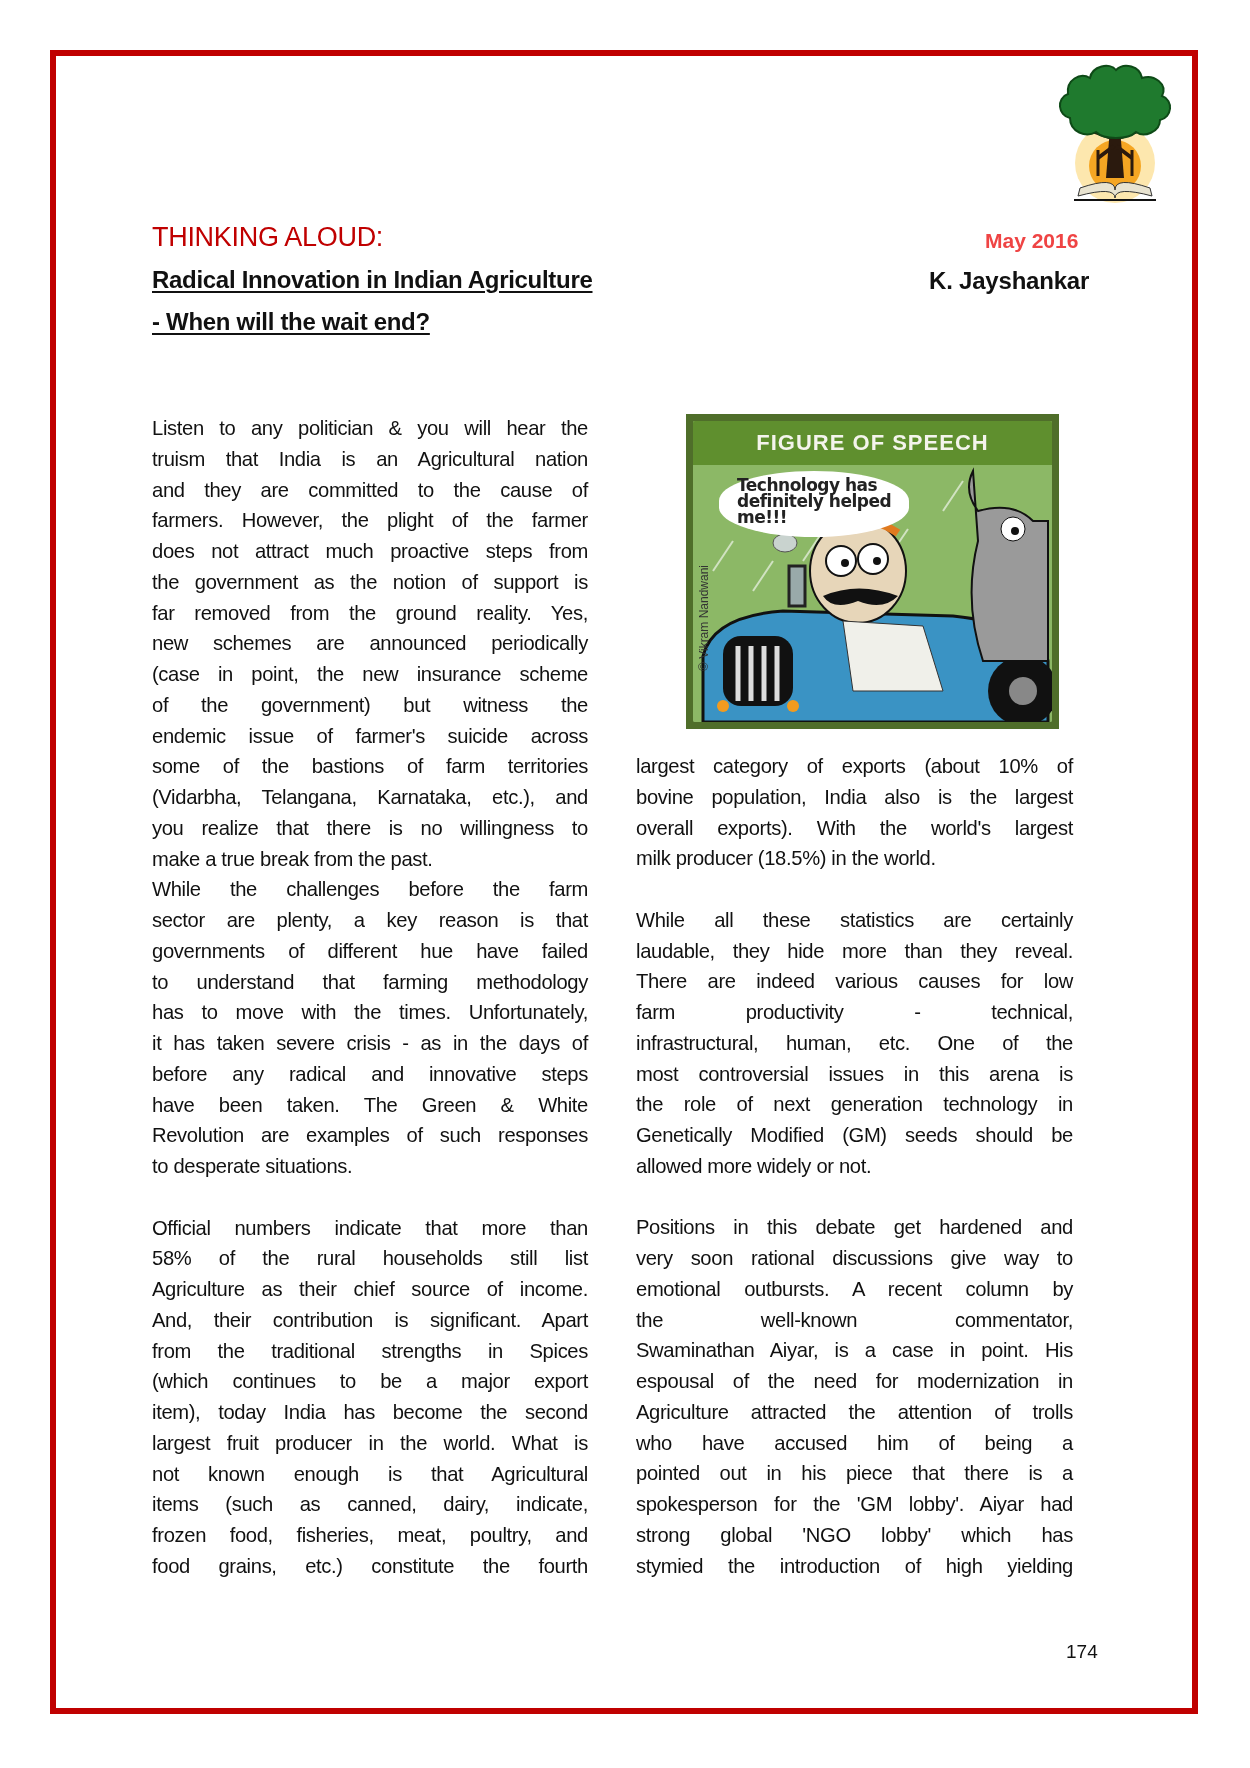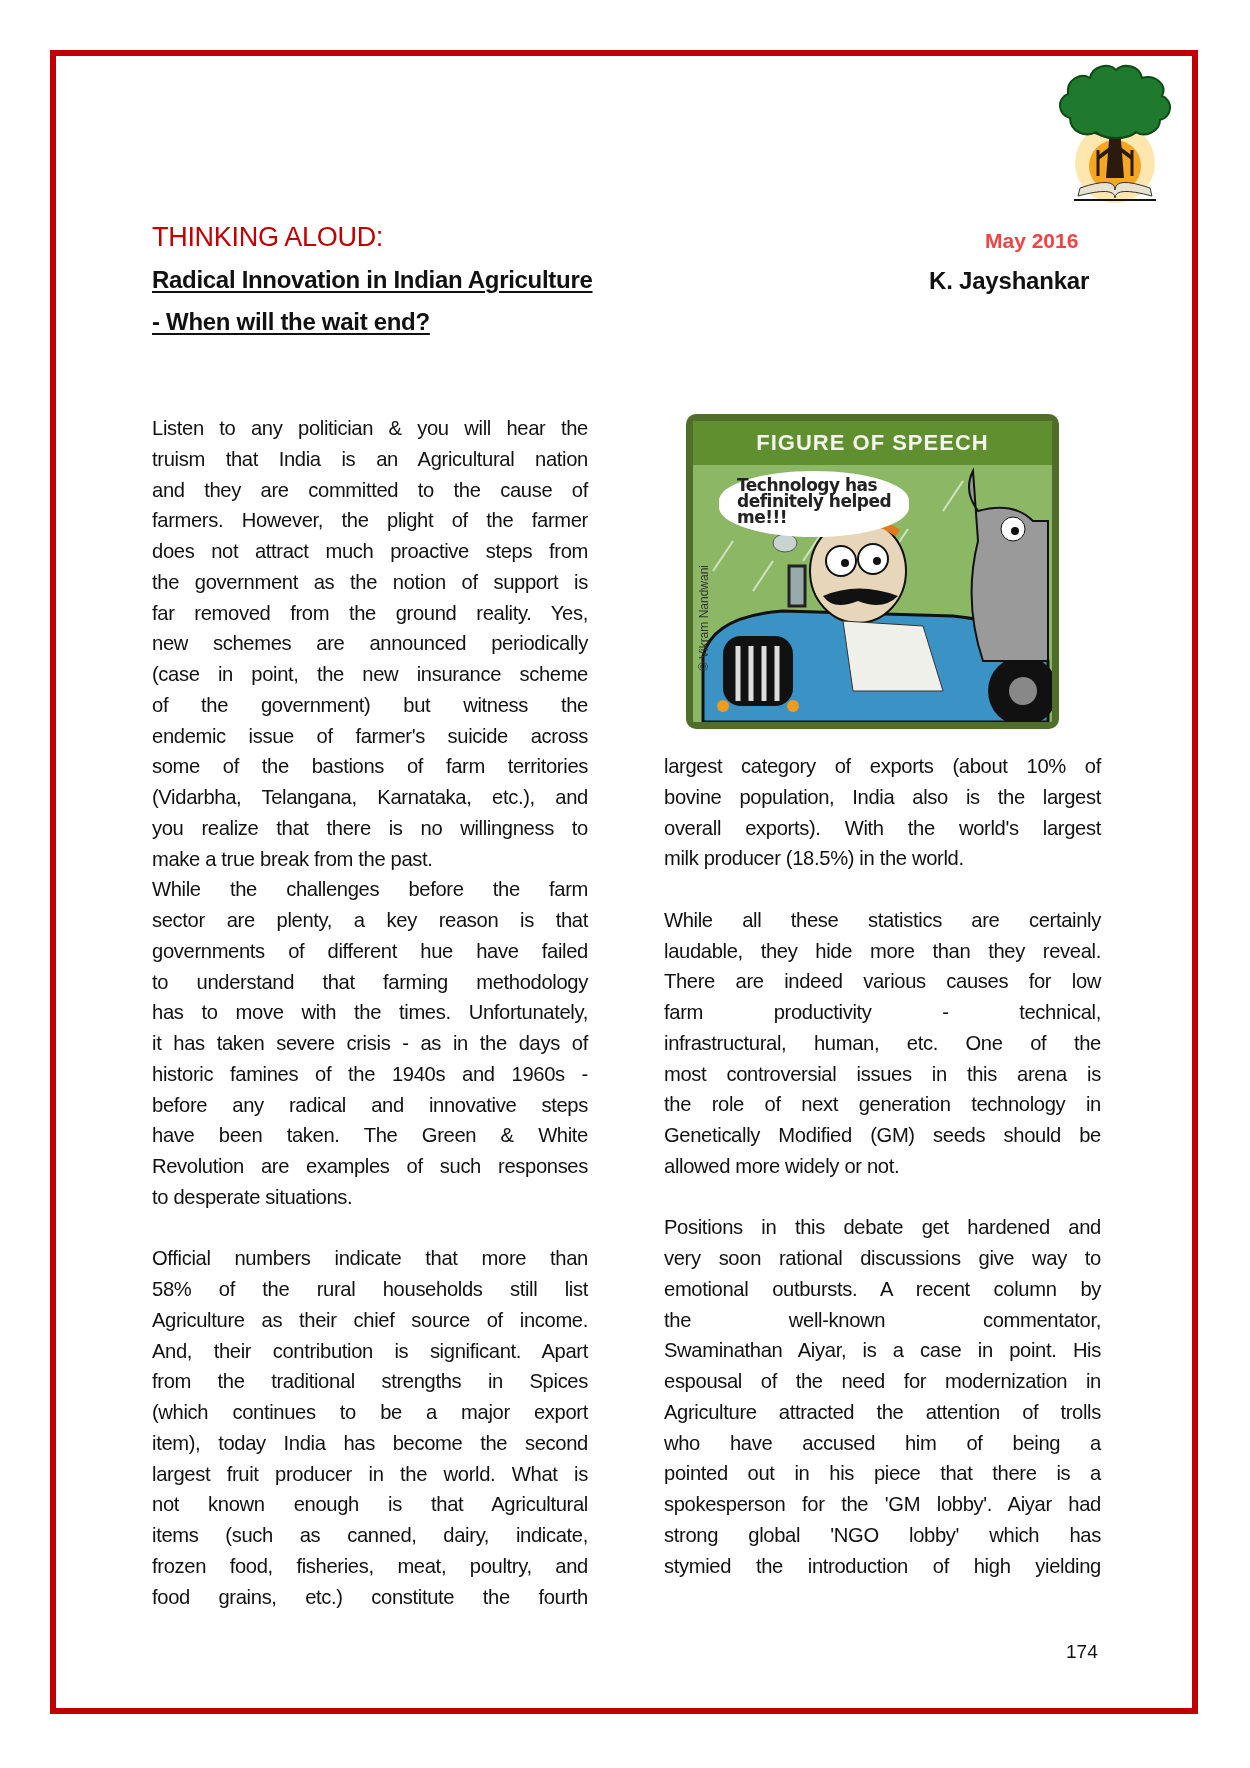--- a/index.html
+++ b/index.html
@@ -7,25 +7,25 @@
   .frame { position: absolute; left: 50px; top: 50px; width: 1148px; height: 1664px; box-sizing: border-box; border: 6px solid #c00000; }
   .logo { position: absolute; left: 1040px; top: 58px; width: 150px; height: 150px; }
   .header-title { position: absolute; left: 152px; top: 222px; font-size: 27px; font-weight: normal; color: #c00000; letter-spacing: -0.3px; }
   .header-date { position: absolute; left: 985px; top: 229px; font-size: 21px; font-weight: bold; color: #ef4444; }
   .subtitle { position: absolute; left: 152px; font-size: 24px; font-weight: bold; text-decoration: underline; text-underline-offset: 3px; color: #111; letter-spacing: -0.3px; }
   .subtitle.l1 { top: 266px; }
   .subtitle.l2 { top: 308px; }
   .author { position: absolute; left: 929px; top: 267px; font-size: 24px; font-weight: bold; color: #111; letter-spacing: -0.2px; }
   .col { position: absolute; width: 436px; font-size: 20.2px; line-height: 30.75px; }
   .col.left { left: 152px; top: 413px; }
-  .col.right { left: 664px; top: 751px; width: 437px; }
+  .col.right { left: 636px; top: 751px; width: 437px; }
   .ln { display: block; height: 30.75px; white-space: nowrap; text-align: justify; text-align-last: justify; letter-spacing: -0.35px; }
   .ln.last { text-align-last: left; }
   .ln.blank { height: 30.75px; }
-  .cartoon { position: absolute; left: 686px; top: 414px; width: 373px; height: 315px; background: #4f6e2a; border-radius: 10px; box-sizing: border-box; padding: 7px; }
+  .cartoon { position: absolute; left: 686px; top: 414px; width: 373px; height: 315px; background: #4f6e2a; border-radius: 0; box-sizing: border-box; padding: 7px; }
   .cartoon-inner { position: relative; width: 100%; height: 100%; overflow: hidden; border-radius: 2px; background: #8cb866; }
   .cartoon-header { position: absolute; left: 0; top: 0; width: 100%; height: 44px; background: #5f8f2e; color: #f4f4ec; font-weight: bold; font-size: 22px; text-align: center; line-height: 44px; letter-spacing: 1px; }
   .bubble { position: absolute; left: 26px; top: 50px; width: 190px; height: 66px; background: #ffffff; border-radius: 50% / 45%; }
   .bubble-text { position: absolute; left: 44px; top: 56px; font-size: 17px; font-weight: bold; color: #222; line-height: 16px; font-family: "DejaVu Sans", sans-serif; letter-spacing: -0.5px; }
   .credit { position: absolute; left: 4px; top: 250px; transform: rotate(-90deg); transform-origin: left top; font-size: 12px; color: #333; white-space: nowrap; }
   .page-num { position: absolute; left: 1066px; top: 1641px; font-size: 19px; color: #111; }
 </style>
 </head>
 <body>
 
@@ -116,21 +116,20 @@
     <span class="ln">some of the bastions of farm territories</span>
     <span class="ln">(Vidarbha, Telangana, Karnataka, etc.), and</span>
     <span class="ln">you realize that there is no willingness to</span>
     <span class="ln last">make a true break from the past.</span>
     <span class="ln">While the challenges before the farm</span>
     <span class="ln">sector are plenty, a key reason is that</span>
     <span class="ln">governments of different hue have failed</span>
     <span class="ln">to understand that farming methodology</span>
     <span class="ln">has to move with the times. Unfortunately,</span>
     <span class="ln">it has taken severe crisis - as in the days of</span>
-    <span class="ln">historic famines of the 1940s and 1960s -</span>
     <span class="ln">before any radical and innovative steps</span>
     <span class="ln">have been taken. The Green &amp; White</span>
     <span class="ln">Revolution are examples of such responses</span>
     <span class="ln last">to desperate situations.</span>
     <span class="ln blank"></span>
     <span class="ln">Official numbers indicate that more than</span>
     <span class="ln">58% of the rural households still list</span>
     <span class="ln">Agriculture as their chief source of income.</span>
     <span class="ln">And, their contribution is significant. Apart</span>
     <span class="ln">from the traditional strengths in Spices</span>

